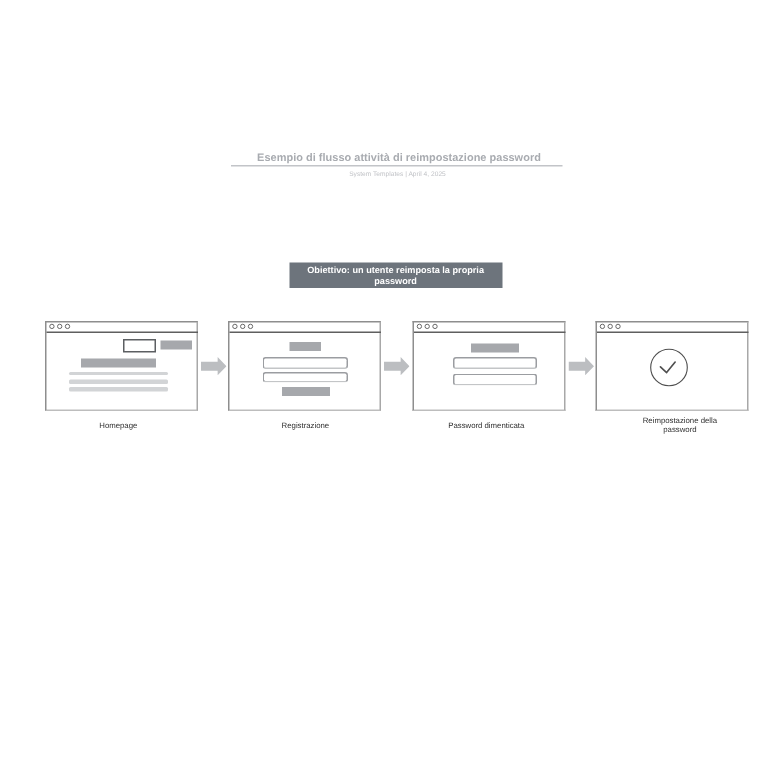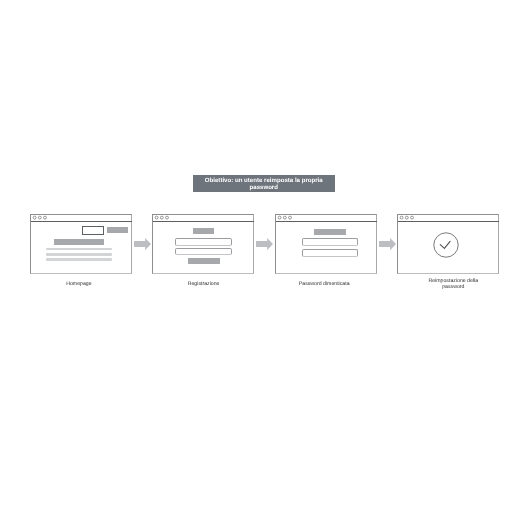--- a/index.html
+++ b/index.html
@@ -36,20 +36,25 @@
   .caption{position:absolute;text-align:center;font-size:5.2px;color:#2e2e2e;line-height:6.3px;transform:translateZ(0);}
 
   
   .arrow{position:absolute;}
 </style>
 </head>
 <body>
 
 <div class="stage">
 
+  <div class="doc-header">
+    <div class="doc-title">Esempio di flusso attività di reimpostazione password</div>
+    <div class="doc-rule"></div>
+    <div class="doc-sub">System Templates  |  April 4, 2025</div>
+  </div>
 
   <div class="objective">
     <span>Obiettivo: un utente reimposta la propria password</span>
   </div>
 
   <div class="win" style="left:29.5px;">
     <div class="bar">
       <svg class="dots" width="18" height="8" viewBox="0 0 72 32">
         <circle cx="14.4" cy="14.4" r="5.8" fill="none" stroke="#656565" stroke-width="2.6"></circle>
         <circle cx="35.2" cy="14.4" r="5.8" fill="none" stroke="#656565" stroke-width="2.6"></circle>

